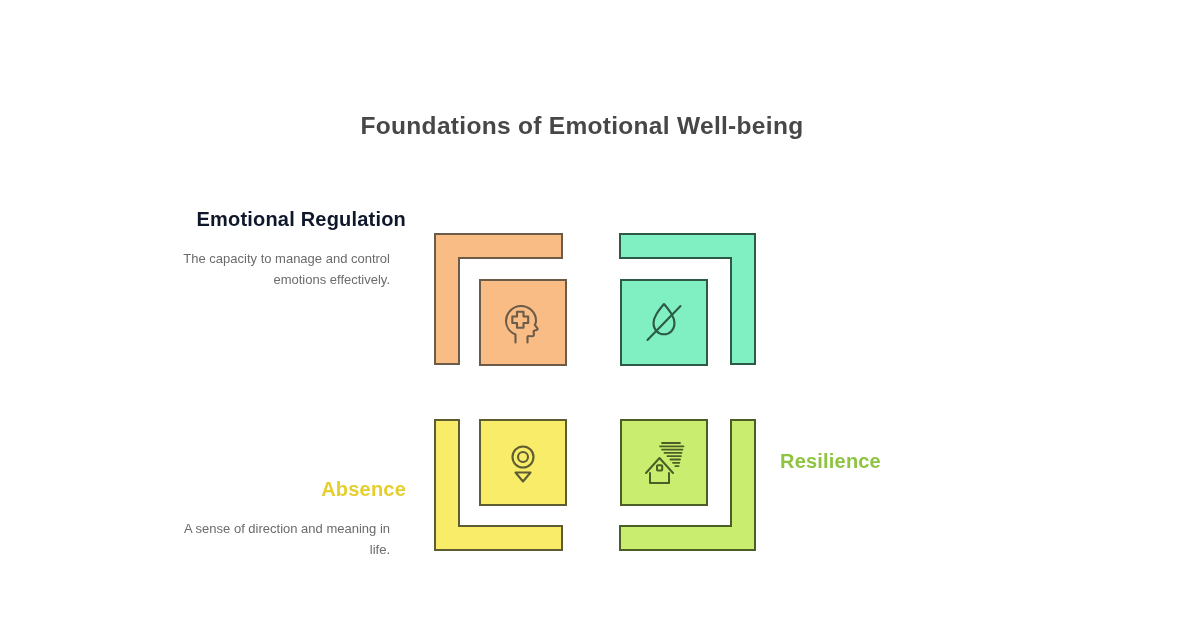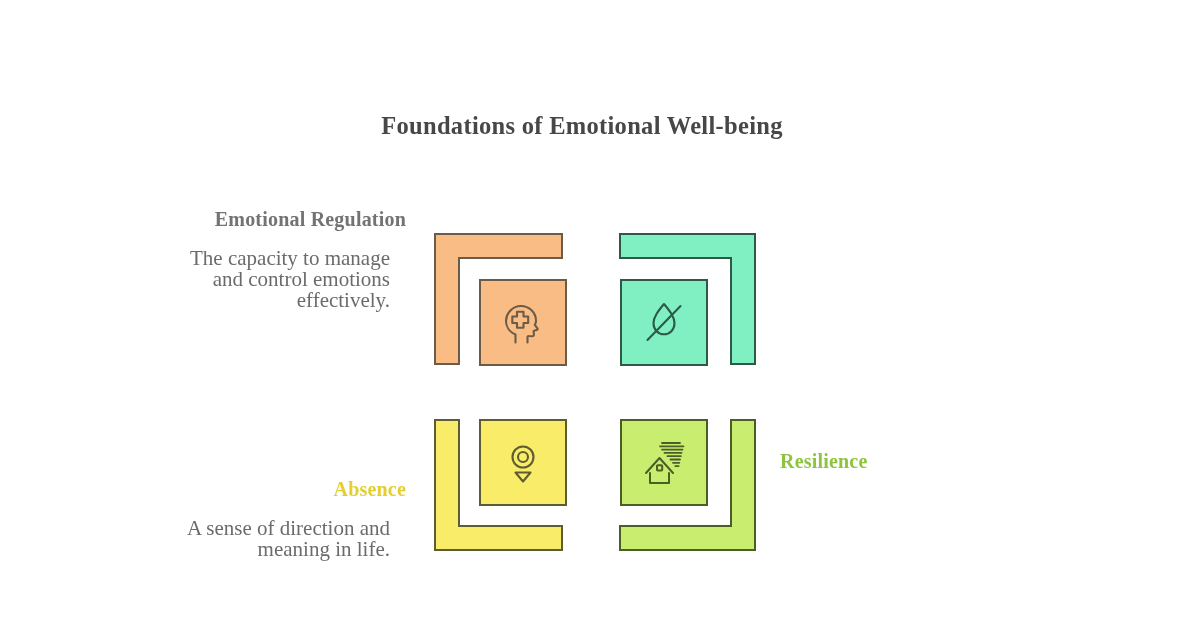--- a/index.html
+++ b/index.html
@@ -1,21 +1,21 @@
 <!DOCTYPE html>
 <html><head>
 <meta charset="utf-8">
 <style>
   html,body{margin:0;padding:0;background:#ffffff;}
   .stage{
     position:relative;
     width:1164px;height:630px;
     background:#ffffff;
     overflow:hidden;
-    font-family:Liberation Serif, serif;
+    font-family:Liberation Sans, sans-serif;
   }
   .title{
     position:absolute;
     top:112px;left:0;width:100%;
     margin:0;
     text-align:center;
     font-size:24.5px;
     font-weight:700;
     letter-spacing:0.3px;
     color:#474747;
@@ -23,21 +23,21 @@
   .qtext{position:absolute;width:240px;}
   .qtext h2{
     margin:0 0 17px 0;
     font-size:20px;
     font-weight:700;
     letter-spacing:0.2px;
     white-space:nowrap;
   }
   .qtext p{
     margin:16px;
-    font-size:21px;
+    font-size:13px;
     line-height:21px;
     color:#6b6b6b;
   }
   .qtext.align-right{text-align:right;}
   .qtext.align-left{text-align:left;}
   .pos-tl{left:166px;top:208px;}
   .pos-tr{left:780px;top:208px;}
   .pos-bl{left:166px;top:478px;}
   .pos-br{left:780px;top:450px;}
   .qgfx{position:absolute;}
@@ -47,21 +47,21 @@
   .gfx-br{left:619px;top:419px;}
 </style>
 </head>
 <body>
 
 <div class="stage">
 
   <h1 class="title" style="color: rgb(71, 71, 71);">Foundations of Emotional Well-being</h1>
 
   <div class="qtext align-right pos-tl">
-    <h2 style="color: #737373;">Emotional Regulation</h2>
+    <h2 style="color: #0f172a;">Emotional Regulation</h2>
     <p style="color: rgb(107, 107, 107);">The capacity to manage and control emotions effectively.</p>
   </div>
 
 
   <div class="qtext align-right pos-bl">
     <h2 style="color: rgb(229, 207, 46);">Absence</h2>
     <p style="color: rgb(107, 107, 107);">A sense of direction and meaning in life.</p>
   </div>
 
   <div class="qtext align-left pos-br">

